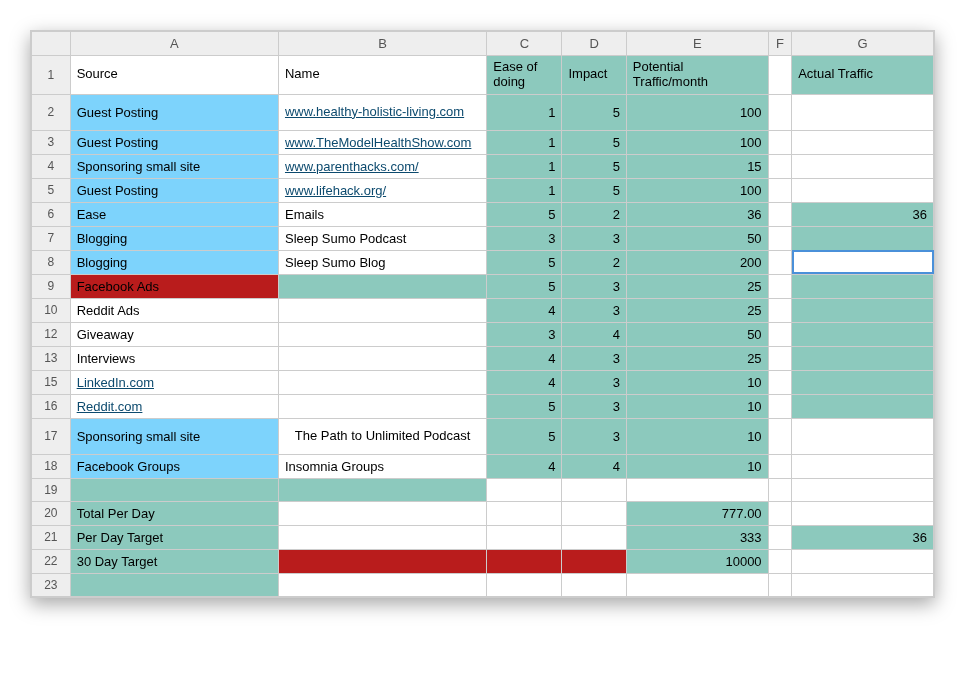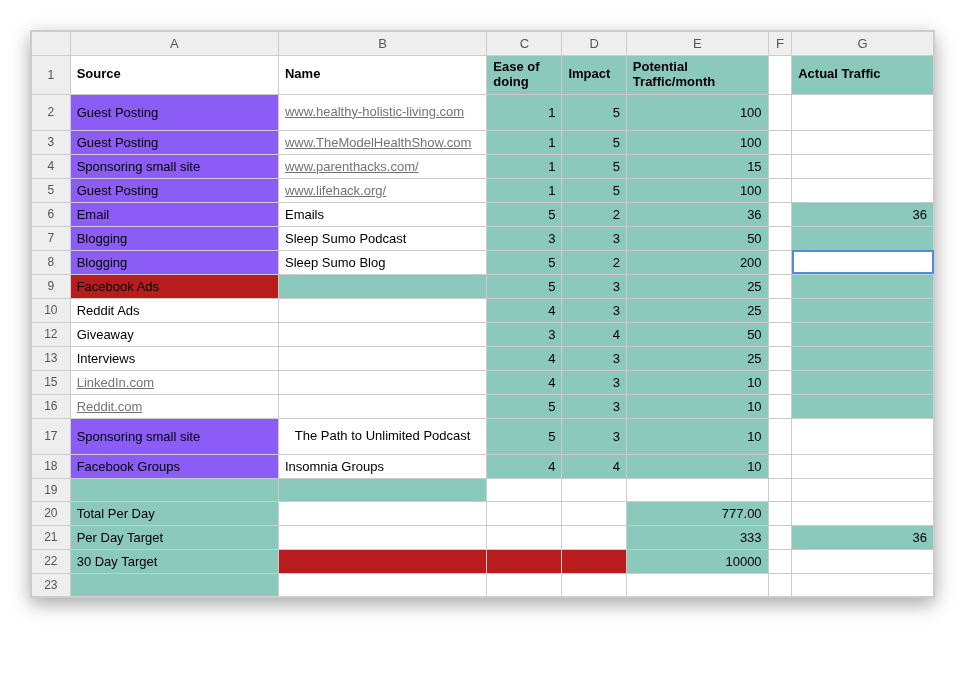--- a/index.html
+++ b/index.html
@@ -48,27 +48,27 @@
     color: #555;
   }
   .row-header {
     background: #eee;
     text-align: center;
     font-weight: normal;
     color: #555;
     font-size: 12px;
   }
   .hdr {
-    font-weight: bold;
+    font-weight: normal;
   }
   .hdr .wrap { white-space: normal; line-height: 1.15; }
   .teal { background: #8cc9bd; }
   .teal-dark { background: #b91c1c; }
-  .grey { background: #8b5cf6; }
-  .link { color: #737373; text-decoration: underline; }
+  .grey { background: #7dd3fc; }
+  .link { color: #0c4a6e; text-decoration: underline; }
   .num { text-align: right; }
   .row1 td { height: 36px; }
   .row2 td { height: 36px; }
   .row17 td { height: 36px; }
   .active {
     outline: 2px solid #4a90d9;
     outline-offset: -2px;
     background: #fff;
   }
 </style>
@@ -159,21 +159,21 @@
           <td class="grey">Guest Posting</td>
           <td><span class="link">www.lifehack.org/</span></td>
           <td class="teal num">1</td>
           <td class="teal num">5</td>
           <td class="teal num">100</td>
           <td></td>
           <td class="num"></td>
         </tr>
         <tr class="row6">
           <td class="row-header">6</td>
-          <td class="grey">Email</td>
+          <td class="grey">Ease</td>
           <td>Emails</td>
           <td class="teal num">5</td>
           <td class="teal num">2</td>
           <td class="teal num">36</td>
           <td></td>
           <td class="teal num">36</td>
         </tr>
         <tr class="row7">
           <td class="row-header">7</td>
           <td class="grey">Blogging</td>

